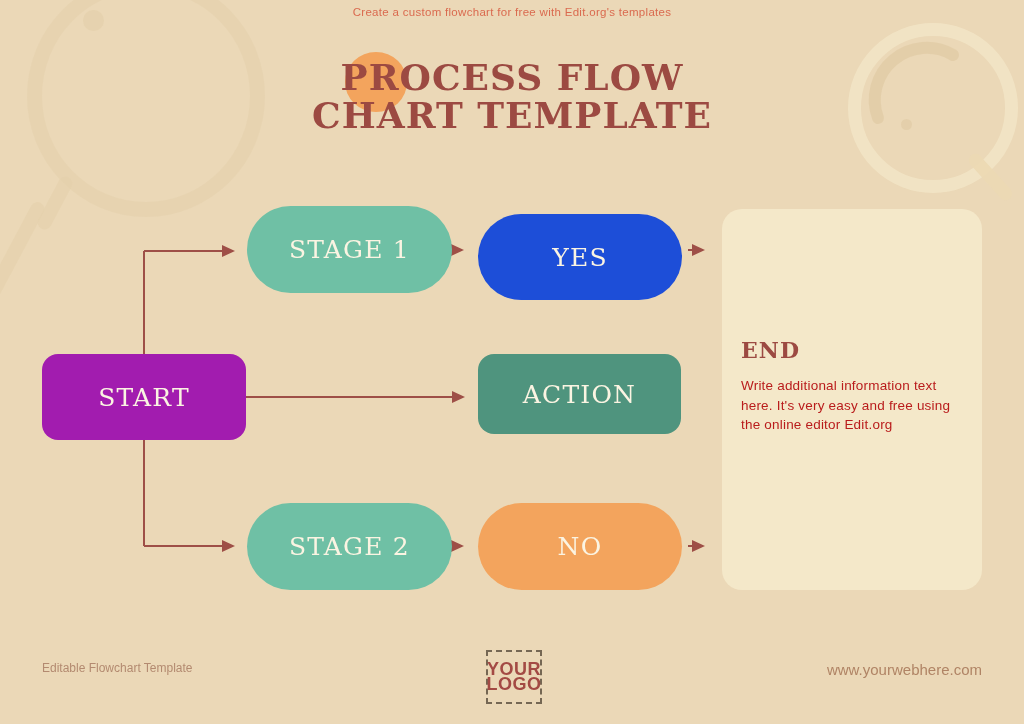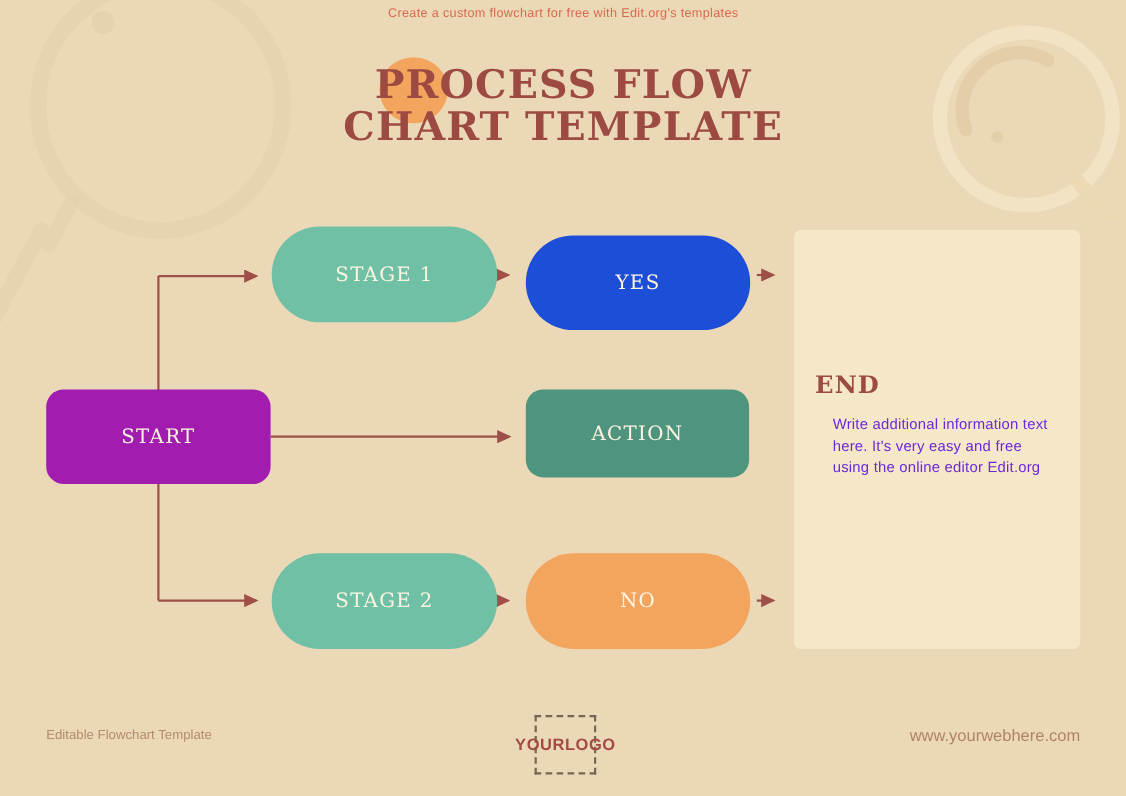--- a/index.html
+++ b/index.html
@@ -29,50 +29,50 @@
   }
   .title{
     position:absolute;top:58px;left:0;width:100%;z-index:2;margin:0;
     text-align:center;font-family:"DejaVu Serif",serif;font-weight:bold;
     font-size:36px;line-height:38px;letter-spacing:1px;color:#9c4a42;
   }
   .title span{display:block;}
   
   .node{
     position:absolute;z-index:2;display:flex;align-items:center;justify-content:center;
-    font-family:"DejaVu Serif",serif;font-size:18px;letter-spacing:1.2px;color:#fbf4e2;
+    font-family:"DejaVu Serif",serif;font-size:25px;letter-spacing:1.2px;color:#fbf4e2;
   }
   .node-start {left:42px; top:354px;width:204px;height:86px;border-radius:16px;background:#a21caf;}
   .node-stage1{left:247px;top:206px;width:205px;height:87px;border-radius:44px;background:#6fc0a5;}
   .node-yes   {left:478px;top:214px;width:204px;height:86px;border-radius:44px;background:#1d4ed8;}
   .node-action{left:478px;top:354px;width:203px;height:80px;border-radius:16px;background:#4f947e;}
   .node-stage2{left:247px;top:503px;width:205px;height:87px;border-radius:44px;background:#6fc0a5;}
   .node-no    {left:478px;top:503px;width:204px;height:87px;border-radius:44px;background:#f3a45d;}
   .end-panel{
     position:absolute;z-index:2;left:722px;top:209px;width:260px;height:381px;
-    border-radius:6px;background:#f4e8c9;box-sizing:border-box;
+    border-radius:20px;background:#f4e8c9;box-sizing:border-box;
     padding:128px 18px 16px 19px;
   }
   .end-title{
     margin:0;font-family:"DejaVu Serif",serif;font-weight:bold;
     font-size:22px;letter-spacing:1px;color:#9c4a42;
   }
   .end-body{
-    margin:13px 0 0 16px;font-size:13.5px;line-height:19.5px;color:#6d28d9;letter-spacing:.2px;
+    margin:13px 0 0 0;font-size:13.5px;line-height:19.5px;color:#b91c1c;letter-spacing:.2px;
   }
   
   .arrows{position:absolute;left:0;top:0;z-index:1;}
   
   .footer-left{position:absolute;left:42px;top:661px;font-size:12px;color:#b38a70;z-index:3;}
   .footer-site{position:absolute;right:42px;top:661px;font-size:15px;color:#b08465;z-index:3;text-align:right;}
   .logo-box{
     position:absolute;left:486px;top:650px;width:52px;height:50px;z-index:3;
     border:2px dashed #756753;box-sizing:content-box;
-    display:flex;align-items:center;justify-content:center;
-    font-weight:bold;font-size:15px;line-height:15px;letter-spacing:.5px;color:#a34a44;
+    display:flex;flex-direction:column;align-items:center;justify-content:center;
+    font-weight:bold;font-size:18px;line-height:15px;letter-spacing:.5px;color:#a34a44;
   }
 </style>
 </head>
 <body>
 
 <div class="canvas">
 
   <div class="doodle ring-tl"></div>
   <div class="doodle dot-tl"></div>
   <div class="doodle bar-tl-1"></div>

